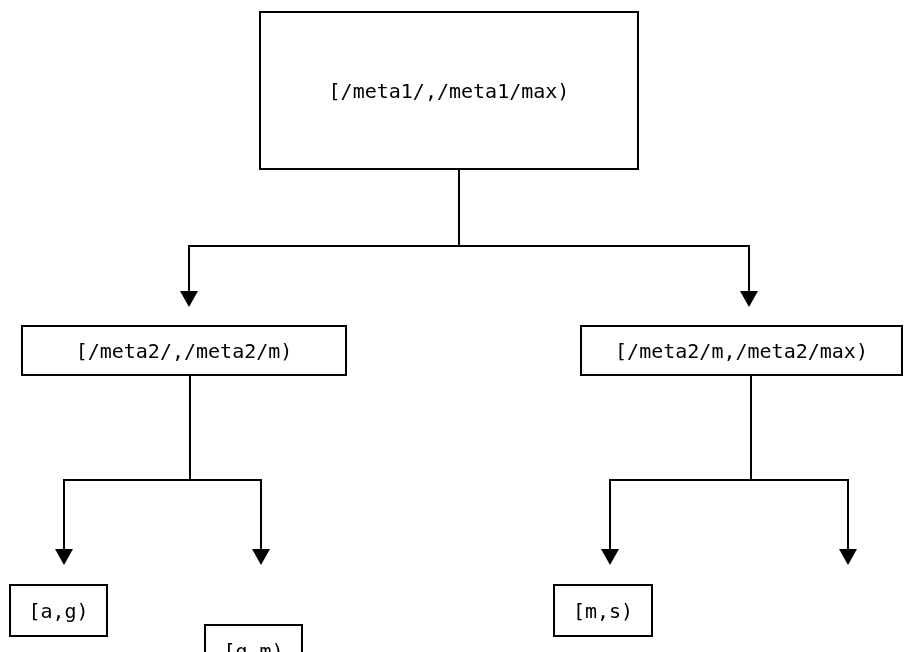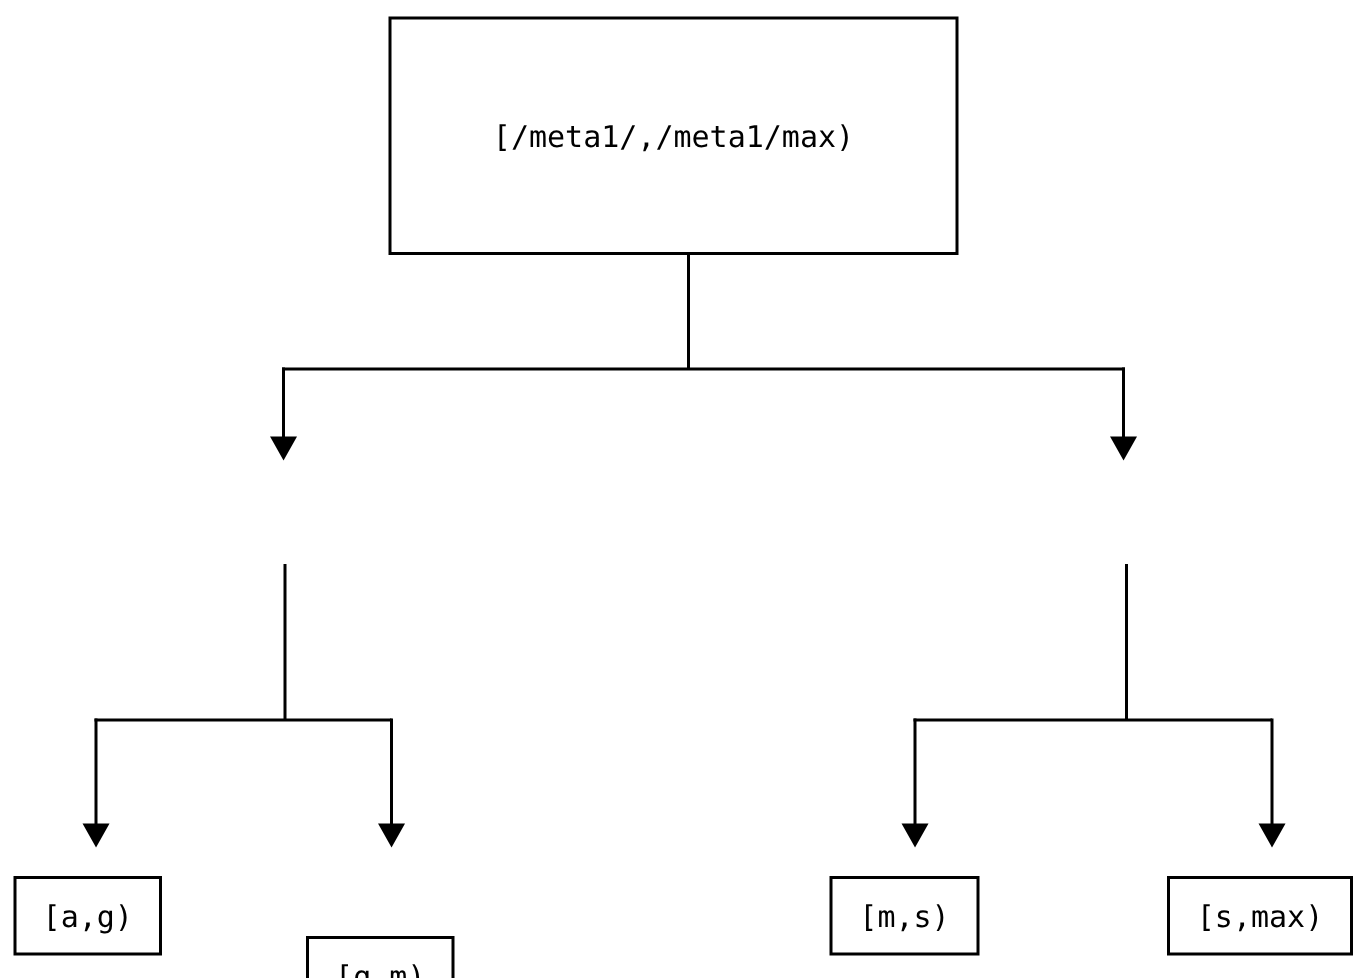--- a/index.html
+++ b/index.html
@@ -71,21 +71,27 @@
     <span class="node-label">[/meta1/,/meta1/max)</span>
   </div>
 
   <div class="edge-v" style="left:458px; top:169px; height:77px;"></div>
   <div class="edge-h" style="left:188px; top:245px; width:562px;"></div>
   <div class="edge-v" style="left:188px; top:245px; height:48px;"></div>
   <div class="arrow-head" style="left:180px; top:291px;"></div>
   <div class="edge-v" style="left:748px; top:245px; height:48px;"></div>
   <div class="arrow-head" style="left:740px; top:291px;"></div>
 
+  <div class="node node-mid-left">
+    <span class="node-label">[/meta2/,/meta2/m)</span>
+  </div>
 
+  <div class="node node-mid-right">
+    <span class="node-label">[/meta2/m,/meta2/max)</span>
+  </div>
 
   <div class="edge-v" style="left:189px; top:376px; height:104px;"></div>
   <div class="edge-h" style="left:63px; top:479px; width:198px;"></div>
   <div class="edge-v" style="left:63px; top:479px; height:72px;"></div>
   <div class="arrow-head" style="left:55px; top:549px;"></div>
   <div class="edge-v" style="left:260px; top:479px; height:72px;"></div>
   <div class="arrow-head" style="left:252px; top:549px;"></div>
 
   <div class="edge-v" style="left:750px; top:376px; height:104px;"></div>
   <div class="edge-h" style="left:609px; top:479px; width:239px;"></div>
@@ -99,17 +105,14 @@
   </div>
 
   <div class="node node-leaf-2">
     <span class="node-label">[g,m)</span>
   </div>
 
   <div class="node node-leaf-3">
     <span class="node-label">[m,s)</span>
   </div>
 
-  <div class="node node-leaf-4">
-    <span class="node-label">[s,max)</span>
-  </div>
 
 </div>
 
 </body></html>

